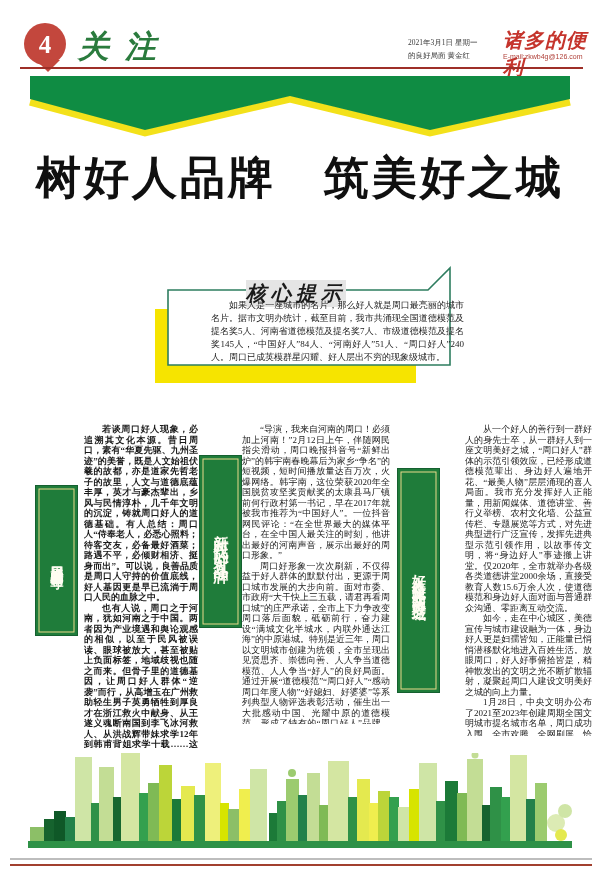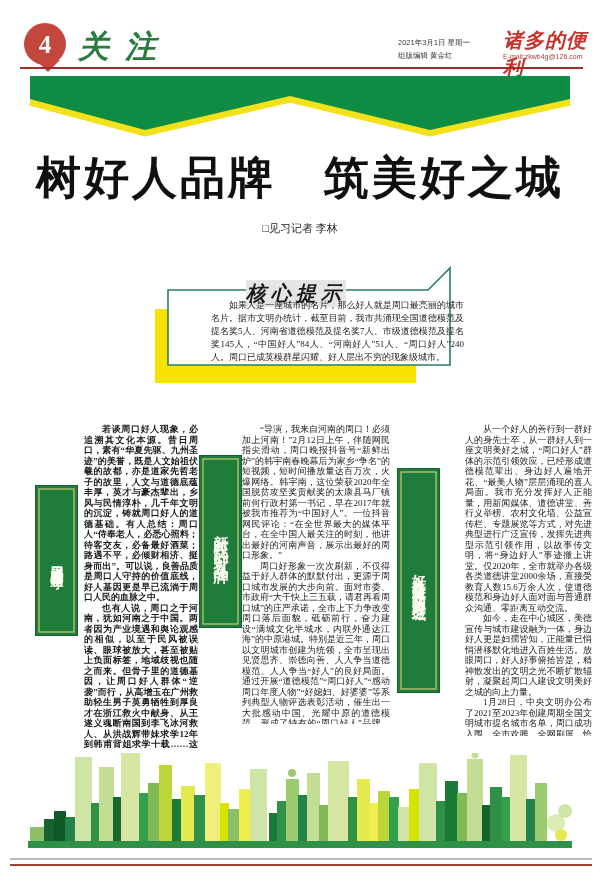--- a/index.html
+++ b/index.html
@@ -3,22 +3,22 @@
 <meta charset="utf-8">
 <style>
   html,body{margin:0;padding:0;background:#ffffff;}
   .page{position:relative;width:600px;height:893px;background:#ffffff;overflow:hidden;
         font-family:"Liberation Serif",serif;color:#1b1b1b;}
   .abs{position:absolute;}
 
   
   .section-title{left:78px;top:26px;font-size:31px;font-weight:bold;color:#2a7b3d;
                  letter-spacing:16px;font-style:italic;}
-  .dateline{left:398px;top:36px;font-size:7.5px;color:#3a3a3a;line-height:13px;
-            font-family:Liberation Sans, sans-serif;}
+  .dateline{left:408px;top:36px;font-size:7.5px;color:#3a3a3a;line-height:13px;
+            font-family:Liberation Serif, serif;}
   .masthead{left:503px;top:27px;font-size:20px;font-weight:bold;color:#c5342c;
             font-style:italic;letter-spacing:1px;}
   .email{left:503px;top:53px;font-size:7px;color:#b0413a;font-family:"Liberation Sans",sans-serif;}
   .header-rule{left:20px;top:67px;width:563px;height:2.4px;background:#9e2f28;}
 
   
   .headline{left:0;top:148px;width:600px;text-align:center;font-size:45px;font-weight:bold;
             letter-spacing:3px;color:#101010;}
   .byline{left:0;top:221px;width:600px;text-align:center;font-size:11px;color:#222;}
 
@@ -56,34 +56,33 @@
   <svg class="abs" style="left:20px;top:20px;" width="58" height="54" viewBox="0 0 58 54">
     <circle cx="25" cy="24" r="21" fill="#c3473d"></circle>
     <polygon points="14,38 40,40 28,52" fill="#c3473d"></polygon>
     <text x="25" y="33" text-anchor="middle" font-size="25" font-weight="bold" fill="#ffffff" font-family="Liberation Serif, serif">4</text>
   </svg>
 
   <div class="abs section-title">关注</div>
 
   <div class="abs dateline">
     <div>2021年3月1日 星期一</div>
-    <div>组版编辑 黄金红</div>
+    <div>的良好局面 黄金红</div>
   </div>
 
   <div class="abs masthead">诸多的便利</div>
   <div class="abs email">E-mail:zkwb4g@126.com</div>
   <div class="abs header-rule"></div>
 
   <svg class="abs" style="left:28px;top:74px;" width="544" height="66" viewBox="0 0 544 66">
     <polyline points="2,28 117,59 262,25 402,59 542,28" fill="none" stroke="#f3e11a" stroke-width="7"></polyline>
     <polygon points="2,2 542,2 542,25 402,56 262,22 117,56 2,25" fill="#0f8c43"></polygon>
   </svg>
 
   <h1 class="abs headline" style="margin:0;">树好人品牌　筑美好之城</h1>
-  <div class="abs byline">□见习记者 李林</div>
 
   <div class="abs core-shadow"></div>
   <svg class="abs" style="left:160px;top:262px;" width="300" height="110" viewBox="0 0 300 110">
     <polygon points="8,28 268,28 290,6 290,103 8,103" fill="#ffffff" stroke="#2e7d5f" stroke-width="1.6"></polygon>
   </svg>
   <div class="abs core-title">核心提示</div>
   <div class="abs core-text">如果人是一座城市的名片，那么好人就是周口最亮丽的城市名片。据市文明办统计，截至目前，我市共涌现全国道德模范及提名奖5人、河南省道德模范及提名奖7人、市级道德模范及提名奖145人，“中国好人”84人、“河南好人”51人、“周口好人”240人。周口已成英模群星闪耀、好人层出不穷的现象级城市。</div>
 
   <div class="abs vhead vh1">周口好人的基因与坚守</div>
   <div class="abs vhead vh2">新时代的好人品牌</div>

